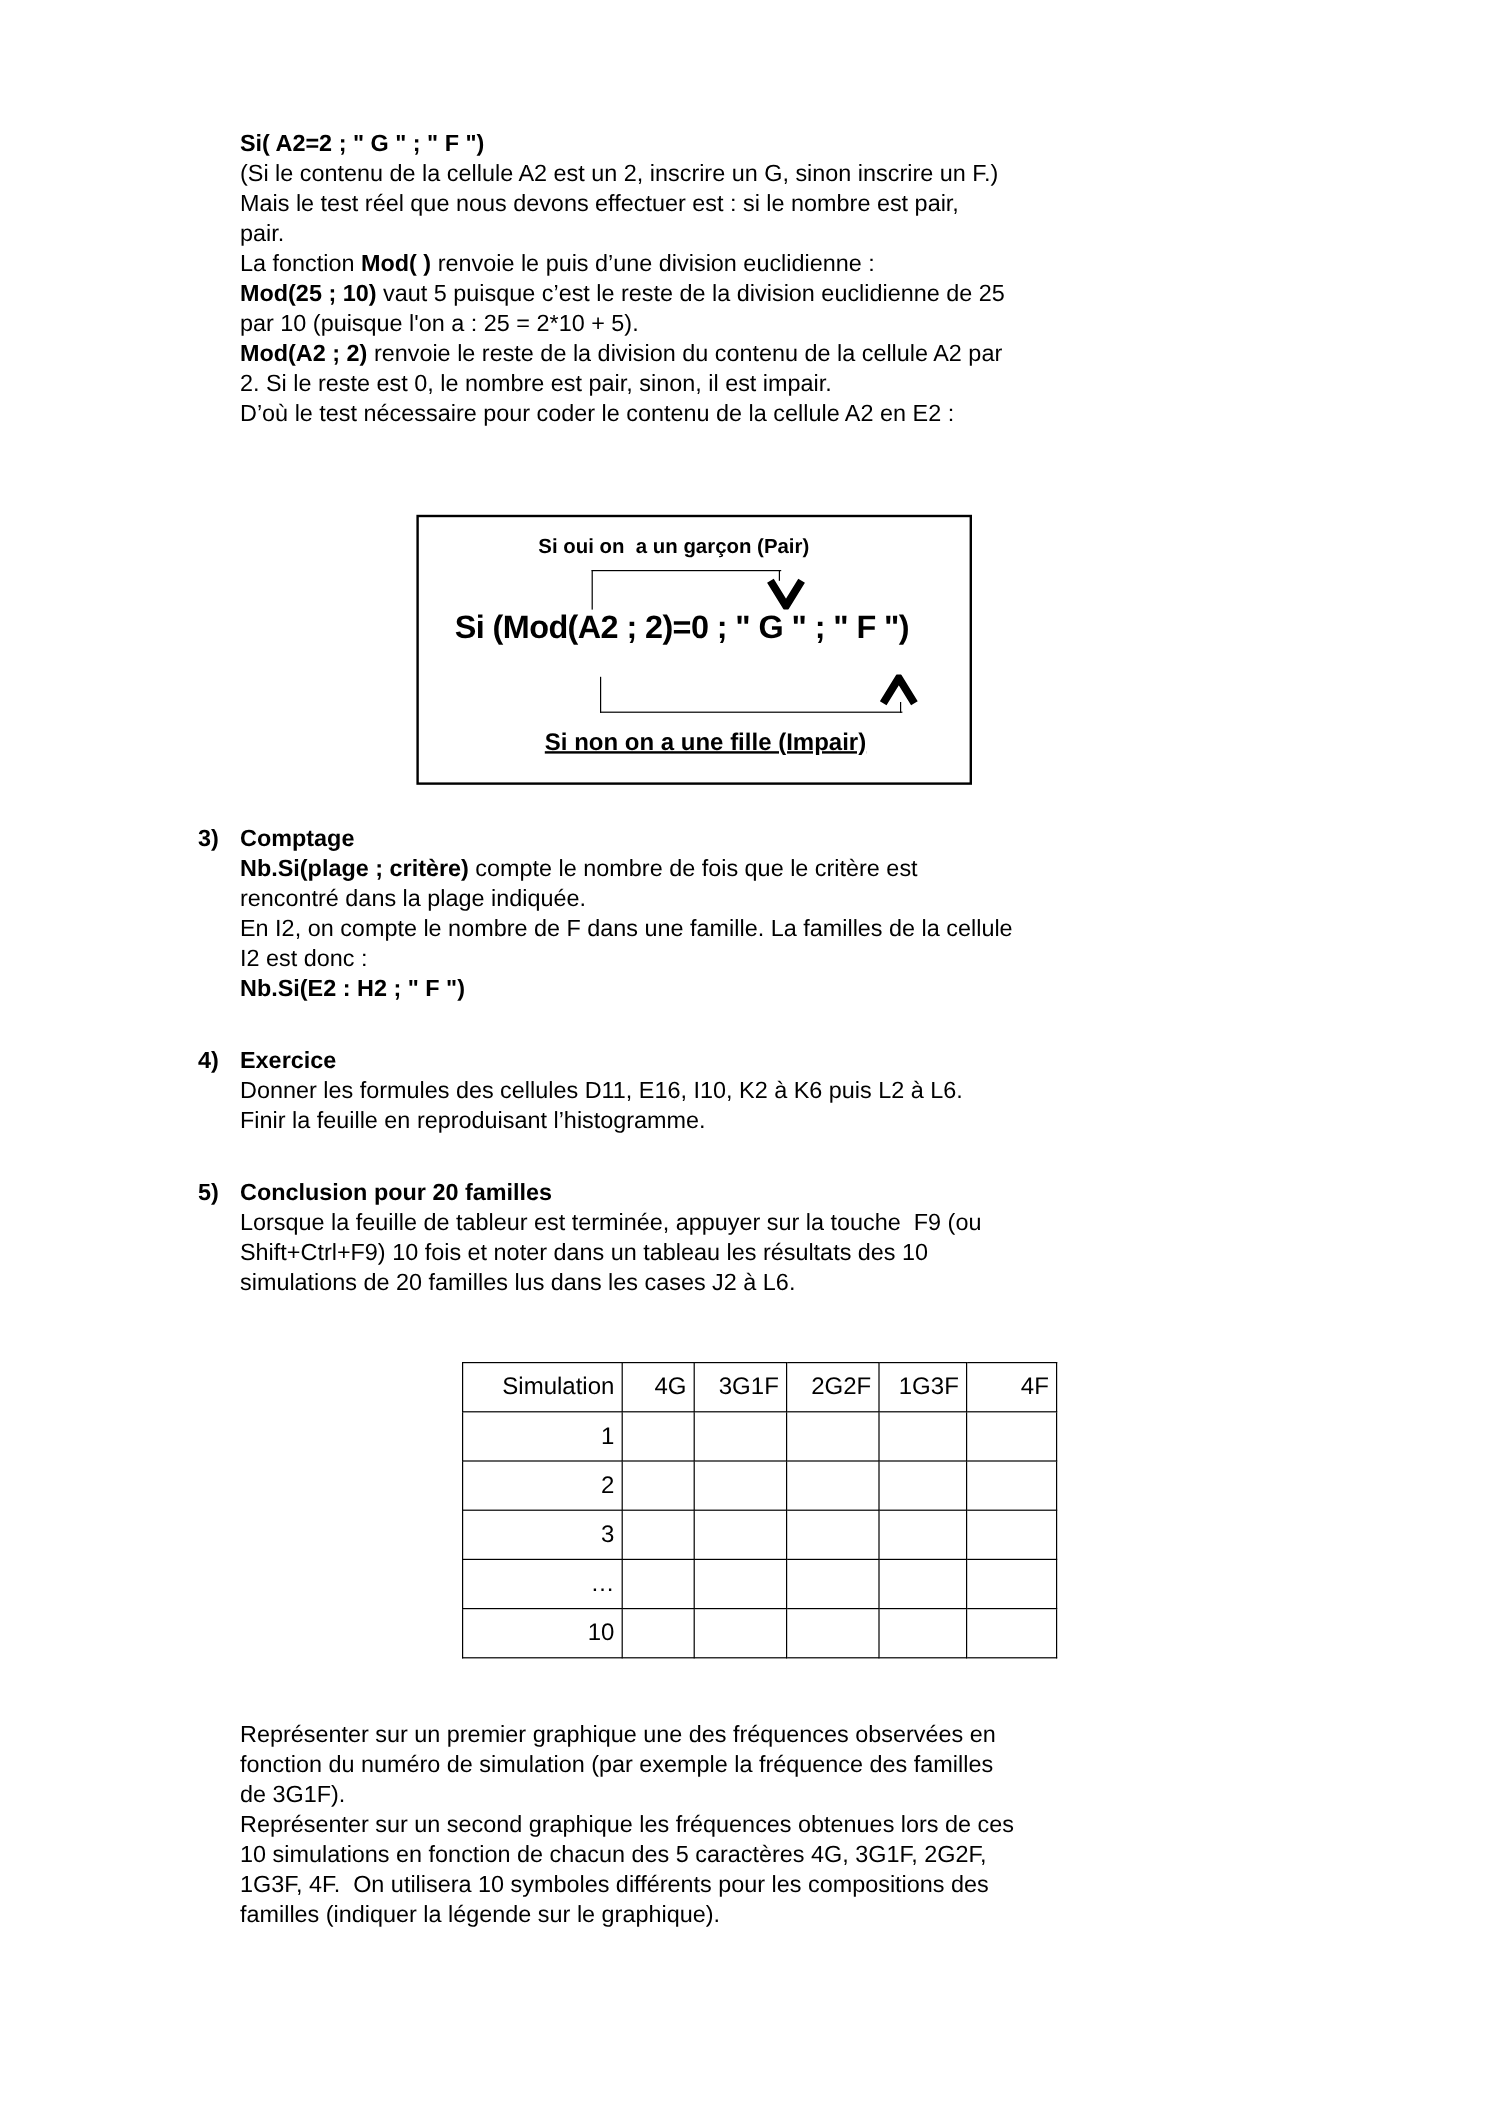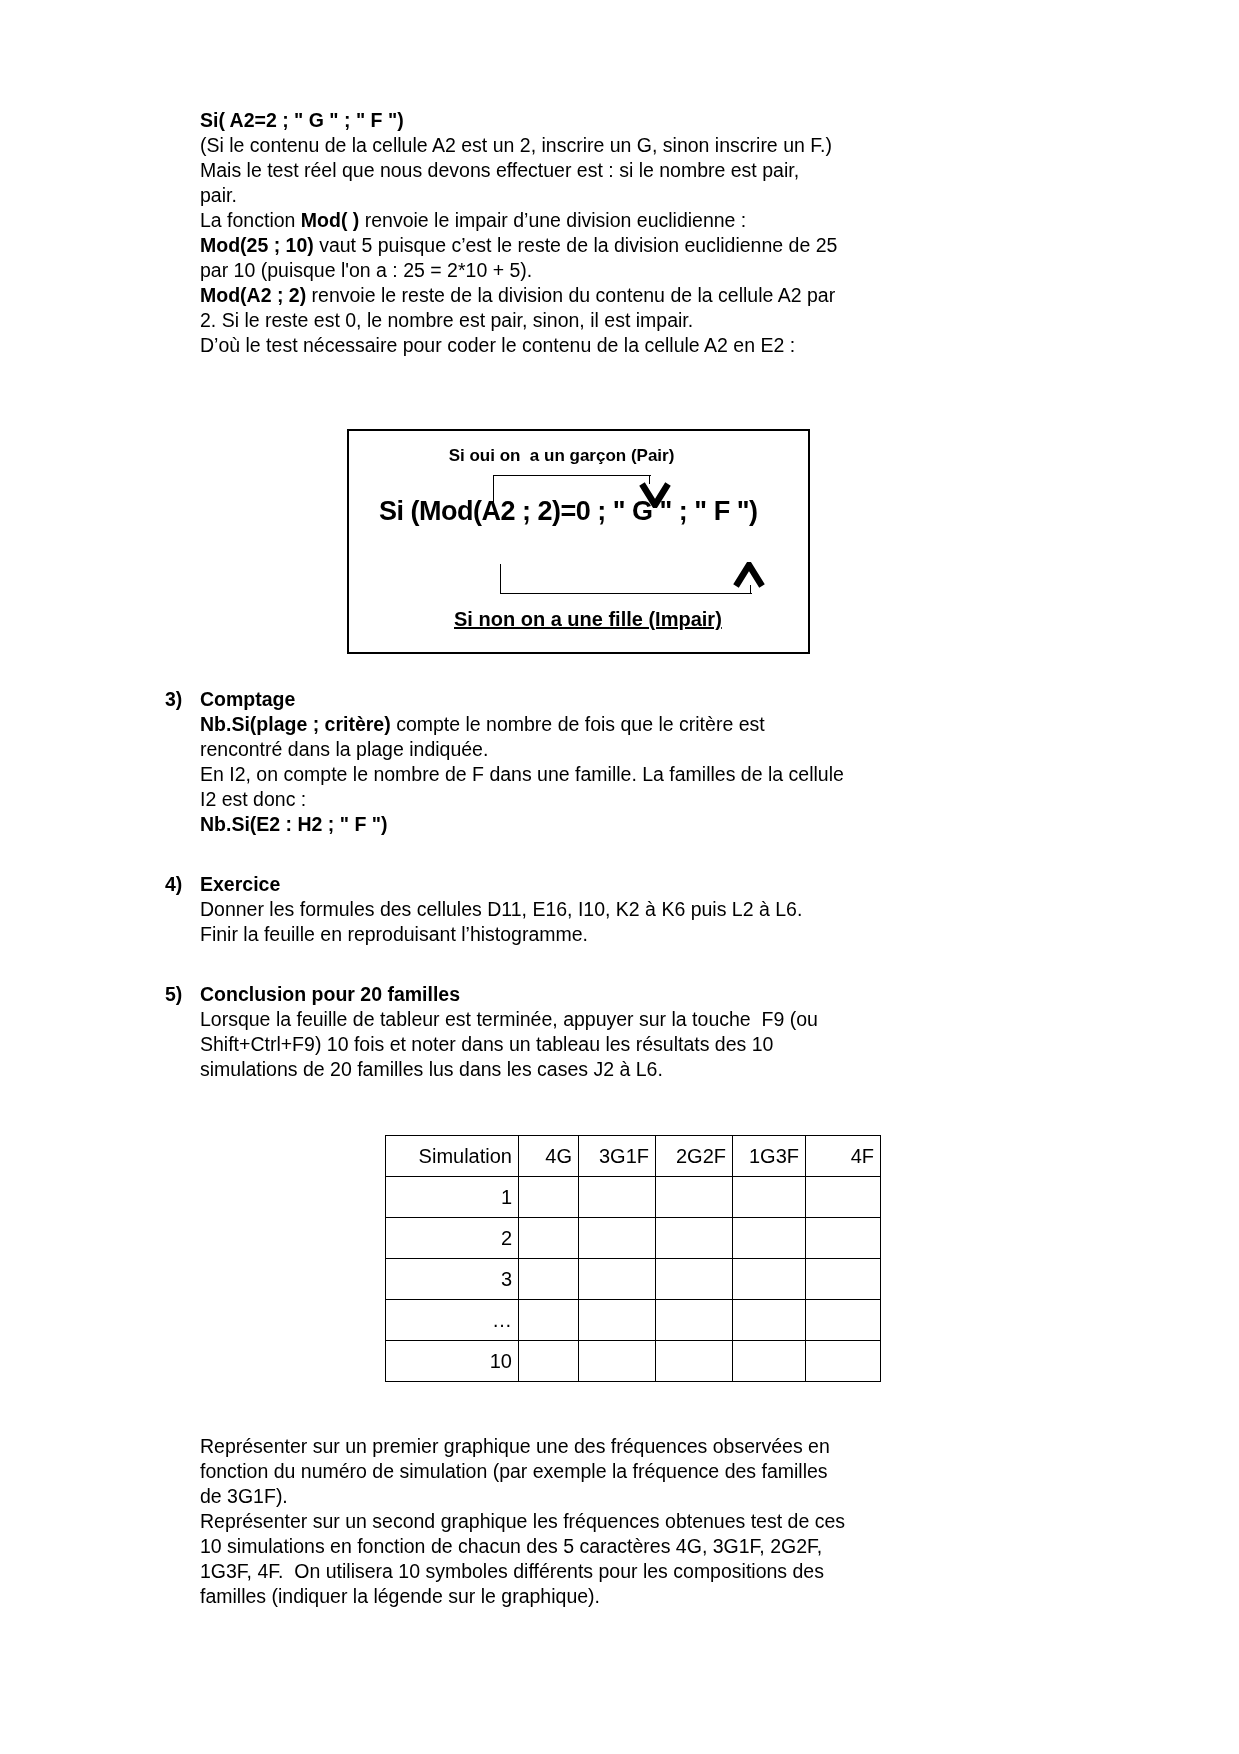--- a/index.html
+++ b/index.html
@@ -30,21 +30,21 @@
     width:463px;height:225px;
     border:2px solid #000;
     box-sizing:border-box;
   }
   .d-top-label{
     position:absolute;top:12px;left:0;width:100%;
     text-align:center;font-weight:bold;font-size:17px;
     white-space:pre;padding-right:34px;box-sizing:border-box;
   }
   .d-formula{
-    position:absolute;top:68px;left:30px;
+    position:absolute;top:80px;left:30px;
     font-weight:bold;font-size:27px;letter-spacing:-0.5px;
     white-space:pre;
   }
   .d-bottom-label{
     position:absolute;top:176px;left:105px;width:310px;
     text-align:left;font-weight:bold;font-size:20px;
     white-space:pre;
     text-decoration:underline;
   }
   .bkt{position:absolute;box-sizing:border-box;}
@@ -85,21 +85,21 @@
 <body>
 
 <div class="page">
   <div class="content">
 
     <div class="para indent">
         <div class="tline"><span class="b">Si( A2=2 ; " G " ; " F ")</span></div>
         <div class="tline"><span>(Si le contenu de la cellule A2 est un 2, inscrire un G, sinon inscrire un F.)</span></div>
         <div class="tline"><span>Mais le test réel que nous devons effectuer est : si le nombre est pair,</span></div>
         <div class="tline"><span>pair.</span></div>
-        <div class="tline"><span>La fonction </span><span class="b">Mod( )</span><span> renvoie le impair d’une division euclidienne :</span></div>
+        <div class="tline"><span>La fonction </span><span class="b">Mod( )</span><span> renvoie le puis d’une division euclidienne :</span></div>
         <div class="tline"><span class="b">Mod(25 ; 10)</span><span> vaut 5 puisque c’est le reste de la division euclidienne de 25</span></div>
         <div class="tline"><span>par 10 (puisque l'on a : 25 = 2*10 + 5).</span></div>
         <div class="tline"><span class="b">Mod(A2 ; 2)</span><span> renvoie le reste de la division du contenu de la cellule A2 par</span></div>
         <div class="tline"><span>2. Si le reste est 0, le nombre est pair, sinon, il est impair.</span></div>
         <div class="tline"><span>D’où le test nécessaire pour coder le contenu de la cellule A2 en E2 :</span></div>
       </div>
 
     <div class="diagram">
       <div class="d-top-label">Si oui on  a un garçon (Pair)</div>
 
@@ -203,20 +203,20 @@
             <td></td>
             <td></td>
           </tr>
         </tbody>
     </table>
 
     <div class="para indent closing">
         <div class="tline"><span>Représenter sur un premier graphique une des fréquences observées en</span></div>
         <div class="tline"><span>fonction du numéro de simulation (par exemple la fréquence des familles</span></div>
         <div class="tline"><span>de 3G1F).</span></div>
-        <div class="tline"><span>Représenter sur un second graphique les fréquences obtenues test de ces</span></div>
+        <div class="tline"><span>Représenter sur un second graphique les fréquences obtenues lors de ces</span></div>
         <div class="tline"><span>10 simulations en fonction de chacun des 5 caractères 4G, 3G1F, 2G2F,</span></div>
         <div class="tline"><span>1G3F, 4F.  On utilisera 10 symboles différents pour les compositions des</span></div>
         <div class="tline"><span>familles (indiquer la légende sur le graphique).</span></div>
       </div>
 
   </div>
 </div>
 
 </body></html>

